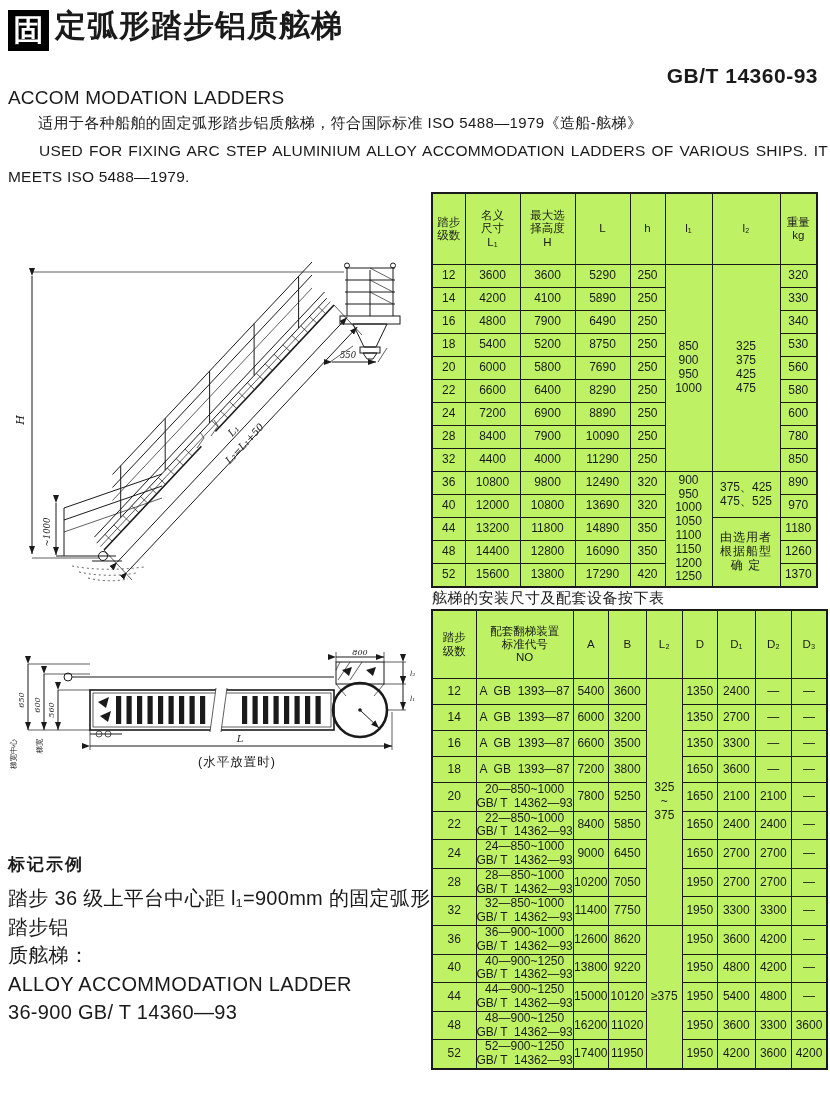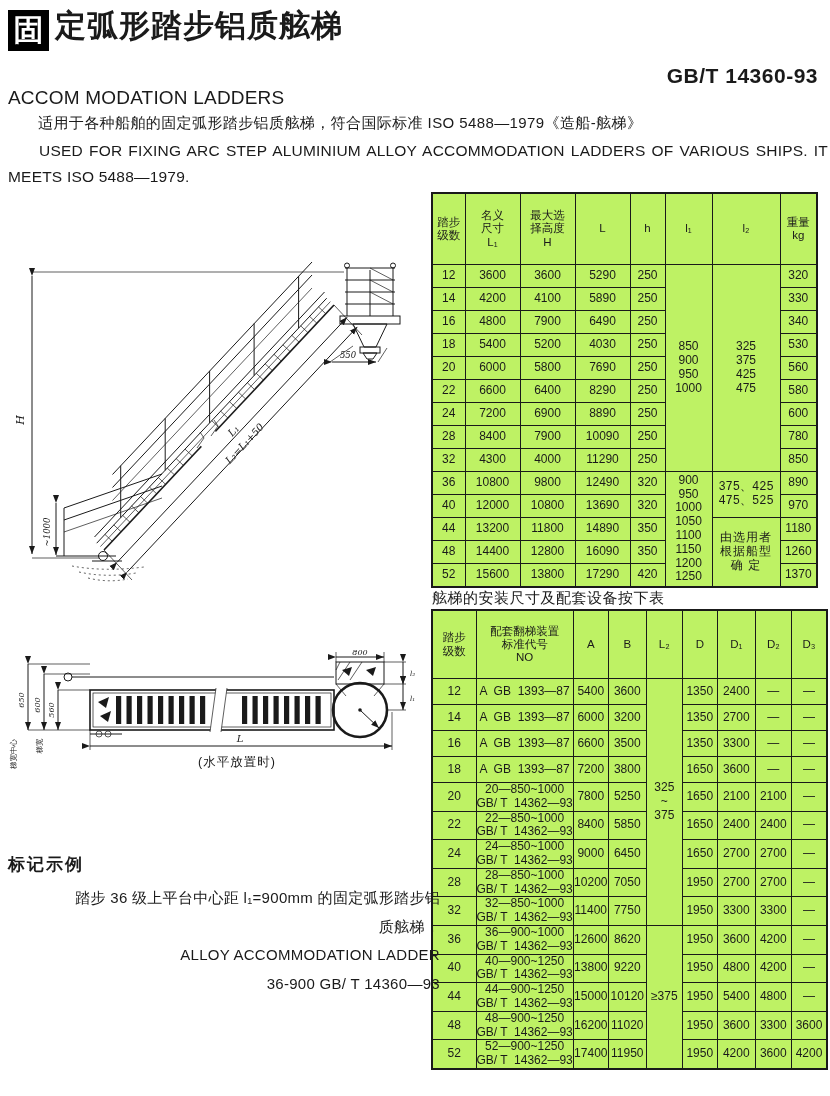--- a/index.html
+++ b/index.html
@@ -25,30 +25,30 @@
     padding:0;font-weight:normal;font-size:12px;line-height:1.15;overflow:hidden;}
   table.spec{border:2px solid #1a1a1a;}
   #table1{left:431px;top:192px;}
   #table1 th{height:70px;font-size:11.5px;}
   #table1 td{height:22px;}
   #table2{left:431px;top:609px;}
   #table2 th{height:67px;font-size:11.5px;}
   #table2 td{height:25px;}
   td.stack4{line-height:21px;}
   td.stack8{font-size:11px;line-height:14px;}
-  td.stack2{line-height:22px;font-family:Liberation Mono, monospace;}
+  td.stack2{line-height:22px;}
   td.stack3{font-size:12px;line-height:21px;letter-spacing:1px;}
   td.stackL{line-height:44px;}
   td.code{font-size:10.5px;line-height:13.5px;white-space:pre;}
   td.code1{font-size:11px;white-space:pre;}
   .note-line{left:432px;top:589px;font-size:15px;letter-spacing:0.5px;}
   
   .mark{left:8px;top:853px;width:432px;}
   .mark-h{font-size:17px;font-weight:bold;letter-spacing:2px;margin:0 0 8px 0;}
-  .mark-line{font-size:15px;line-height:28.5px;letter-spacing:0.3px;text-align:right;}
+  .mark-line{font-size:20px;line-height:28.5px;letter-spacing:0.3px;}
   
   #fig1{left:4px;top:250px;}
   #fig2{left:2px;top:650px;}
   svg text{font-family:"DejaVu Serif",serif;font-style:italic;fill:#1a1a1a;}
   svg text.cjk{font-family:"Liberation Sans",sans-serif;font-style:normal;}
   .ln{stroke:#1a1a1a;stroke-width:1;fill:none;}
   .ln2{stroke:#1a1a1a;stroke-width:1.6;fill:none;}
   .thin{stroke:#1a1a1a;stroke-width:0.7;fill:none;}
   .blk{fill:#1a1a1a;stroke:none;}
 </style>
@@ -227,21 +227,21 @@
           <td>4800</td>
           <td>7900</td>
           <td>6490</td>
           <td>250</td>
           <td>340</td>
         </tr>
         <tr>
           <td>18</td>
           <td>5400</td>
           <td>5200</td>
-          <td>4030</td>
+          <td>8750</td>
           <td>250</td>
           <td>530</td>
         </tr>
         <tr>
           <td>20</td>
           <td>6000</td>
           <td>5800</td>
           <td>7690</td>
           <td>250</td>
           <td>560</td>
@@ -265,21 +265,21 @@
         <tr>
           <td>28</td>
           <td>8400</td>
           <td>7900</td>
           <td>10090</td>
           <td>250</td>
           <td>780</td>
         </tr>
         <tr>
           <td>32</td>
-          <td>4300</td>
+          <td>4400</td>
           <td>4000</td>
           <td>11290</td>
           <td>250</td>
           <td>850</td>
         </tr>
         <tr>
           <td>36</td>
           <td>10800</td>
           <td>9800</td>
           <td>12490</td>

